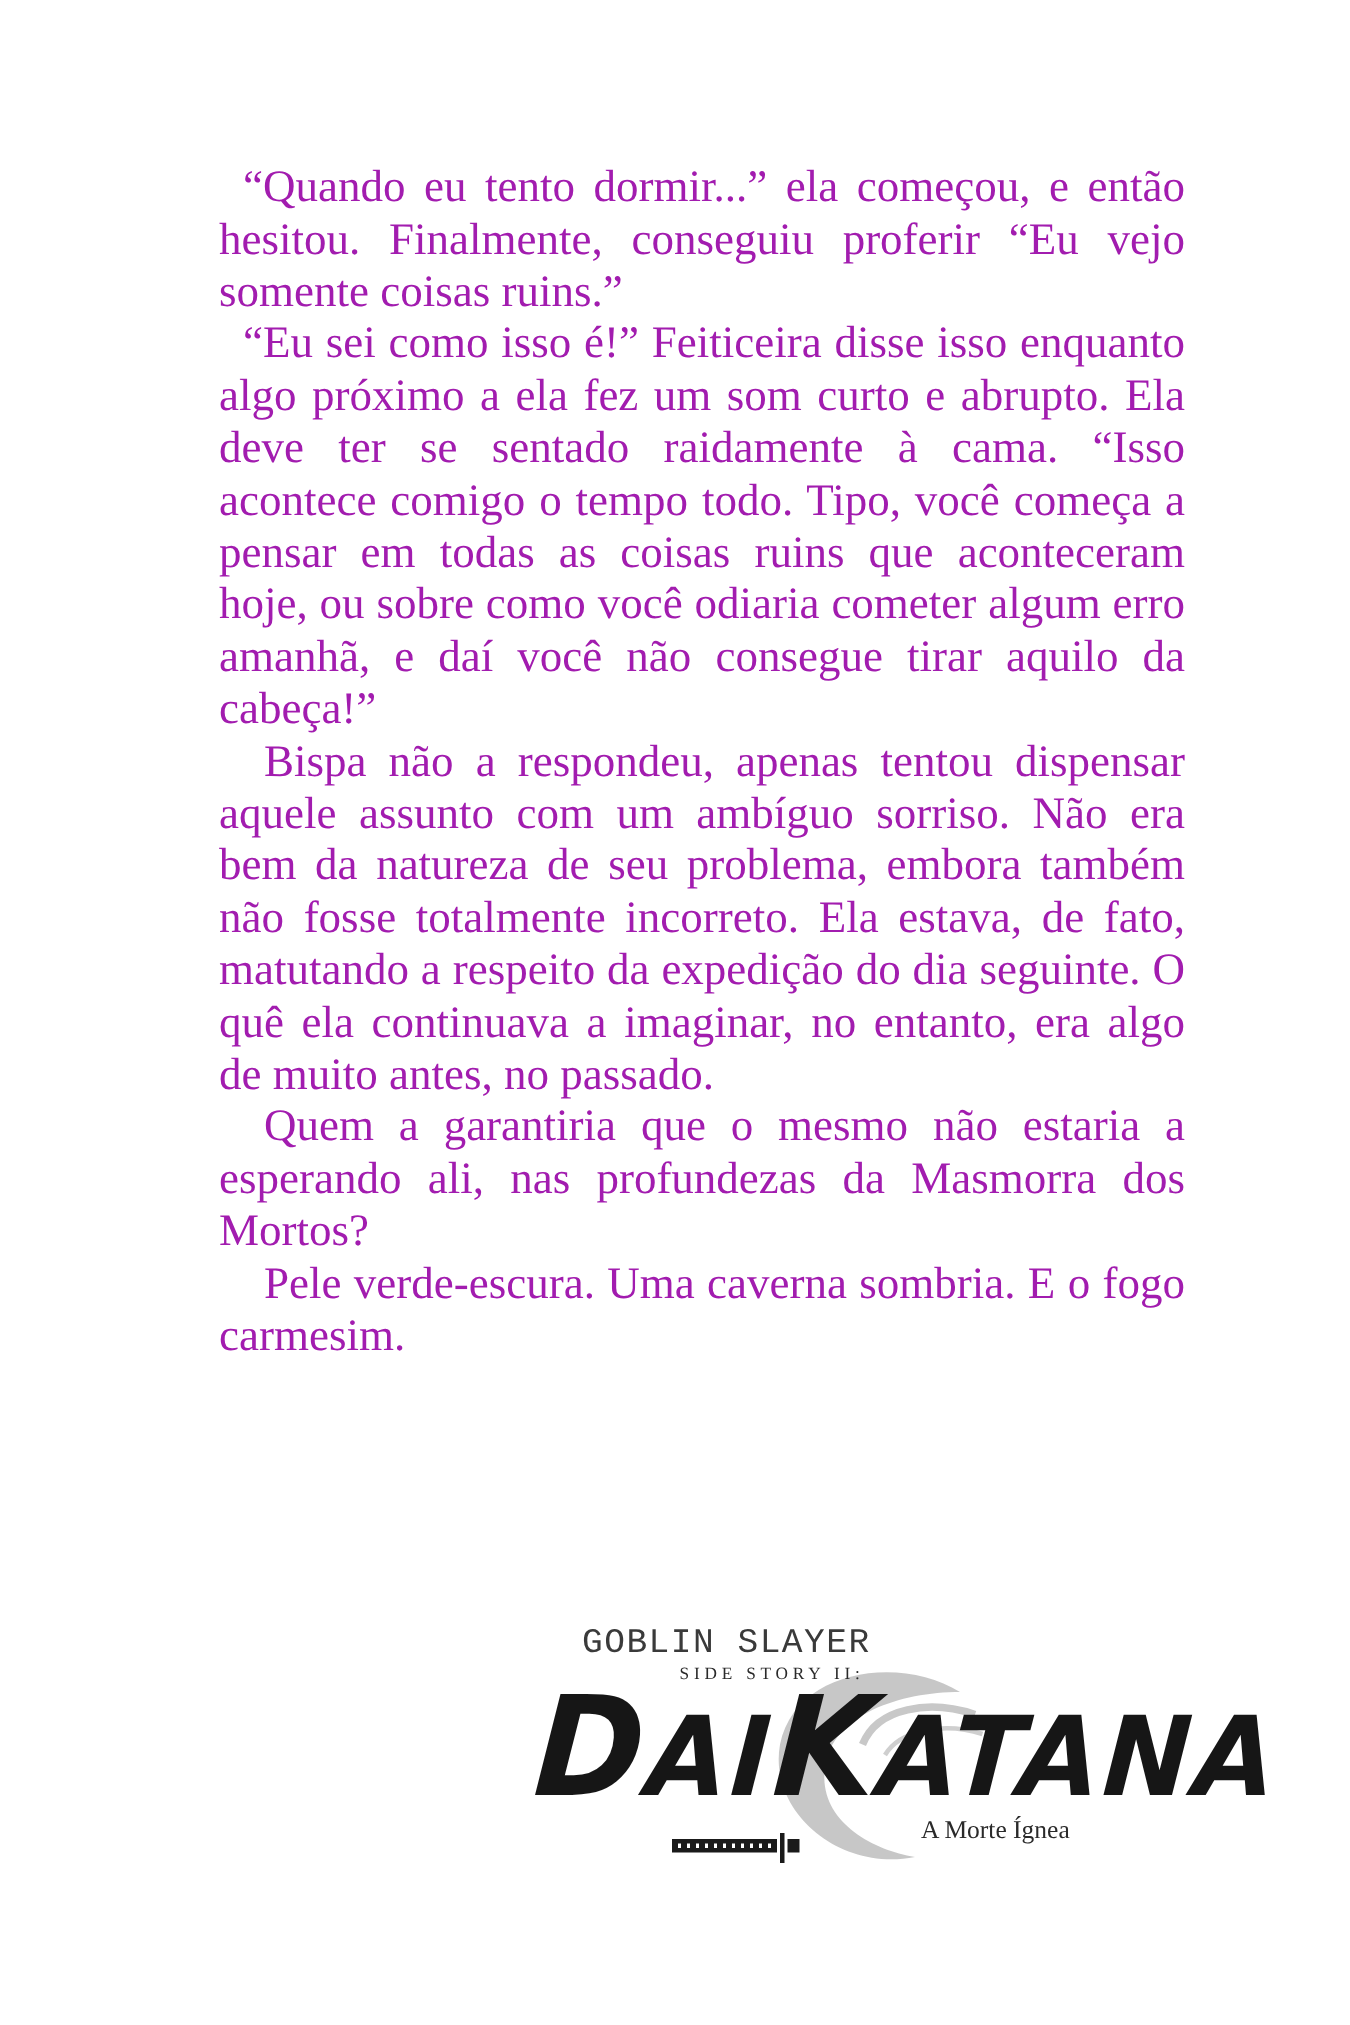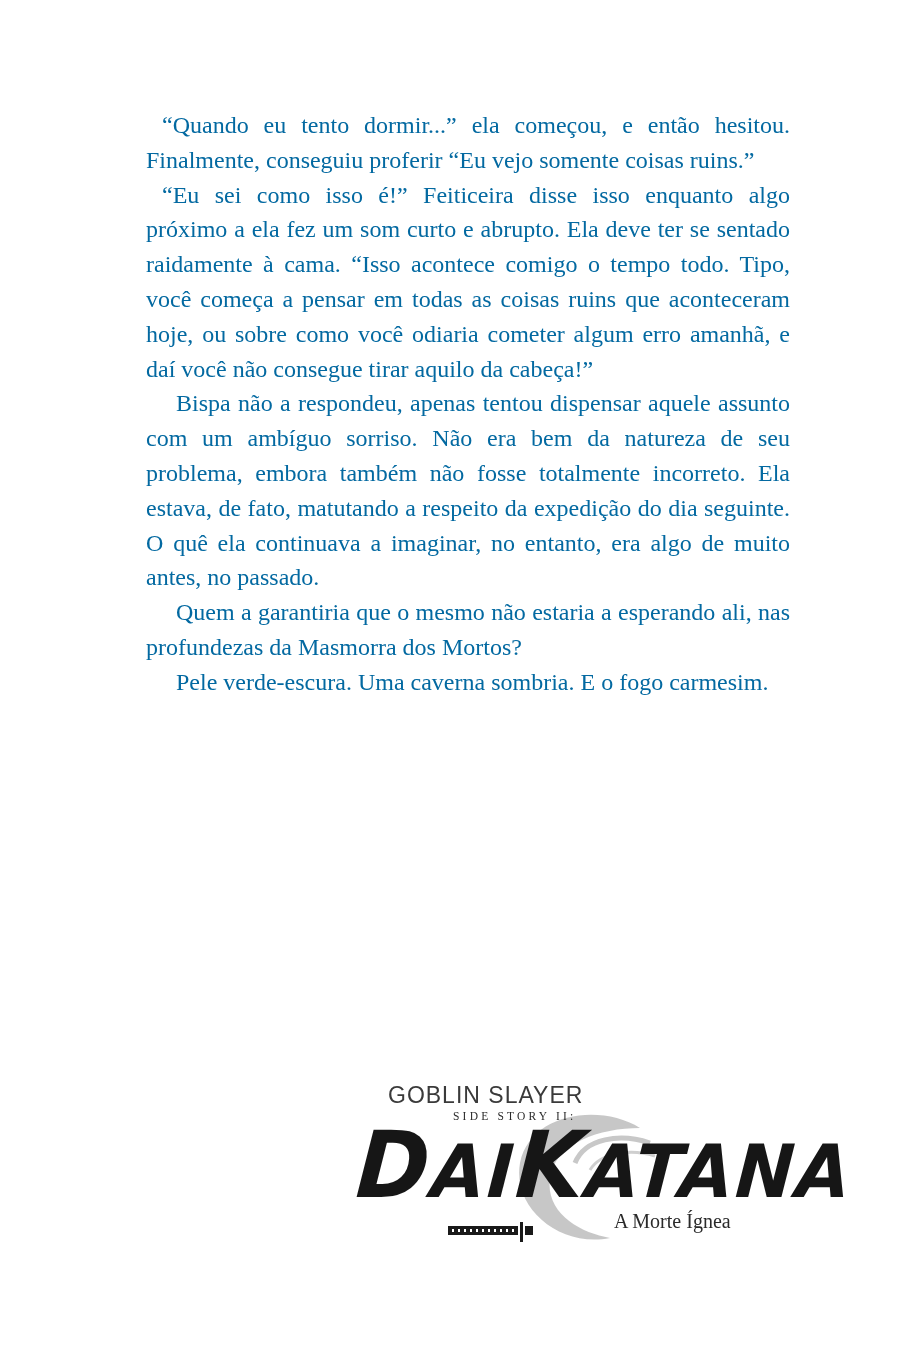--- a/index.html
+++ b/index.html
@@ -3,42 +3,42 @@
   <meta charset="utf-8">
   <style>
     html, body { margin: 0; padding: 0; background: #ffffff; }
     body { width: 900px; height: 1350px; position: relative; overflow: hidden; }
     .page-text {
       position: absolute;
       left: 146px;
       top: 108px;
       width: 644px;
       font-family: "Liberation Serif", "DejaVu Serif", serif;
-      font-size: 24px;
+      font-size: 30px;
       line-height: 34.8px;
-      color: #0369a1;
+      color: #a21caf;
       text-align: justify;
     }
     .page-text p {
       margin: 0;
       text-indent: 30px;
       text-align: justify;
     }
     .page-text p.q { text-indent: 16px; }
     .logo {
       position: absolute;
       left: 360px;
       top: 1080px;
       width: 440px;
       height: 190px;
     }
     .logo .series {
       position: absolute;
       left: 28px; top: 2px;
-      font-family: Liberation Sans, sans-serif;
+      font-family: Liberation Mono, monospace;
       font-size: 23px;
       letter-spacing: 1px;
       color: #3a3a3a;
       white-space: nowrap;
     }
     .logo .subtitle {
       position: absolute;
       left: 93px; top: 30px;
       font-family: "Liberation Serif", "DejaVu Serif", serif;
       font-weight: normal;
@@ -64,21 +64,21 @@
       letter-spacing: 2px;
       white-space: nowrap;
       transform: scaleY(1.05) skewX(-4deg);
       transform-origin: left top;
     }
     .logo .title .big { font-size: 88px; }
     .logo .tagline {
       position: absolute;
       left: 254px; top: 130px;
       font-family: "Liberation Serif", "DejaVu Serif", serif;
-      font-size: 20px;
+      font-size: 17px;
       color: #2a2a2a;
       white-space: nowrap;
     }
     .logo .katana {
       position: absolute;
       left: 88px; top: 140px;
       width: 100px; height: 24px;
     }
   </style>
 </head>

